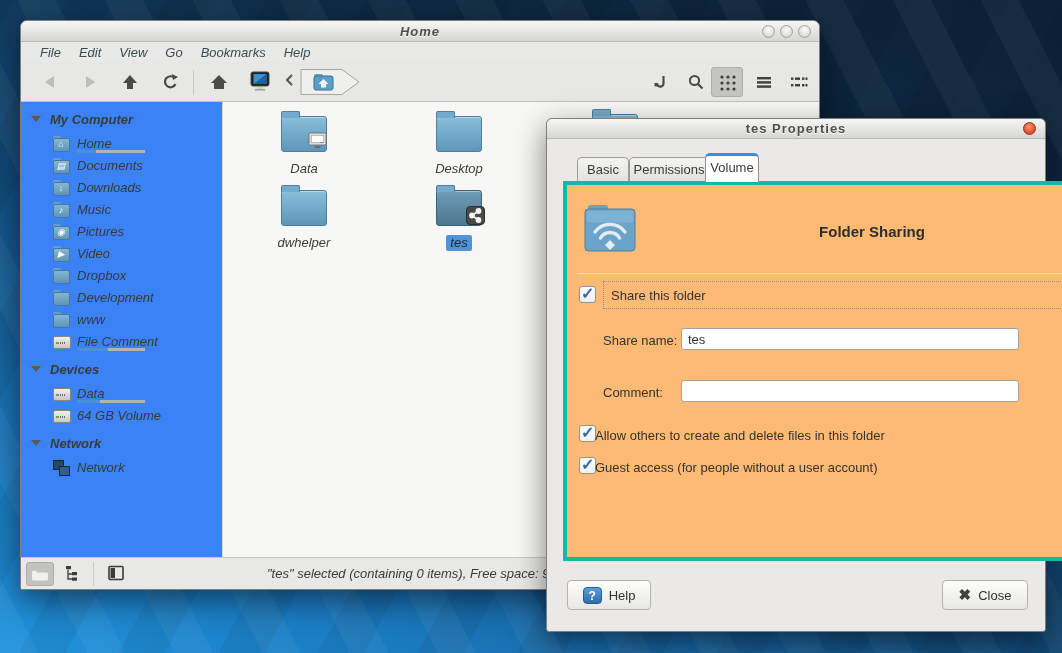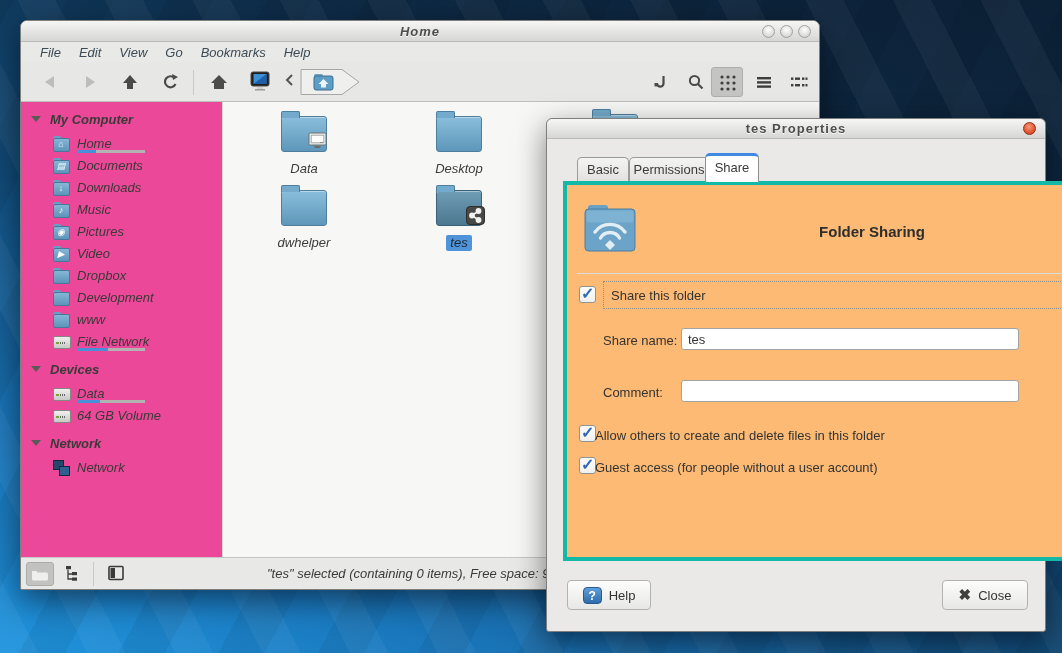--- a/index.html
+++ b/index.html
@@ -38,21 +38,21 @@
   .toolbar { position:absolute; left:0; right:0; top:41px; height:40px;
     background:#e7e7e5; border-bottom:1px solid #bfbfbd; }
   .tbtn { position:absolute; top:11px; width:18px; height:18px; }
   .tsep { position:absolute; top:8px; width:1px; height:25px; background:#c9c9c7; }
   .crumb { position:absolute; top:6px; height:28px; }
   .gridbtn { position:absolute; top:5px; width:32px; height:30px; background:#c4c4c2;
     border:1px solid #aeaeac; border-radius:3px; }
   .gridbtn svg { position:absolute; left:6px; top:5px; }
 
   .fm-sidebar { position:absolute; left:0; top:81px; bottom:32px; width:202px;
-    background:#ec4899; border-right:1px solid #d4d4d2; overflow:hidden; padding-top:8px; }
+    background:#3b82f6; border-right:1px solid #d4d4d2; overflow:hidden; padding-top:8px; }
   .shead { position:relative; height:18px; margin:0 0 4px 10px; display:flex; align-items:center;
     font-size:13px; font-weight:bold; color:#3b3b39; }
   .shead .tri { width:0; height:0; border-left:5px solid transparent; border-right:5px solid transparent;
     border-top:6px solid #5a5a58; margin-right:9px; }
   .shead.gap { margin-top:8px; }
   .srow { position:relative; height:22px; margin-left:32px; display:flex; align-items:center; font-size:13px; color:#3a3a38; }
   .srow .slabel { margin-left:8px; white-space:nowrap; }
   .usage { position:absolute; left:24px; bottom:1px; width:68px; height:3px; background:#b3b3b1; }
   .usage i { display:block; height:100%; background:#4a90d9; }
 
@@ -297,21 +297,21 @@
       </div>
       <div class="srow">
         <span class="sico f"></span>
         <span class="slabel">www</span>
       </div>
       <div class="srow">
         <span class="sico drive">
             <i class="led"></i>
             <i class="vents"></i>
           </span>
-        <span class="slabel">File Network</span>
+        <span class="slabel">File Comment</span>
         <span class="usage">
             <i style="width: 46%;"></i>
           </span>
       </div>
 
       <div class="shead gap">
         <span class="tri"></span>
         <span>Devices</span>
       </div>
       <div class="srow">
@@ -414,21 +414,21 @@
     <div class="titlebar">
       <div class="wtitle" style="top:2px">tes Properties</div>
       <div class="circ red" style="right:9px;top:3px"></div>
     </div>
 
     <div class="tab" style="left:30px;width:52px">
       <span>Basic</span></div>
     <div class="tab" style="left:82px;width:80px">
       <span>Permissions</span></div>
     <div class="tab active" style="left:158px;width:54px">
-      <span>Share</span></div>
+      <span>Volume</span></div>
 
     <div class="dframe">
       <span class="shareicon">
         <svg width="58" height="56">
           <rect x="7" y="6" width="20" height="9" rx="2.5" fill="#6aa1c5"></rect>
           <rect x="4" y="10" width="50" height="42" rx="3.5" fill="#6ba4c8" stroke="#4b7fa1"></rect>
           <rect x="5.5" y="11.5" width="47" height="12" rx="2.5" fill="#82b5d5" opacity="0.8"></rect>
           <g fill="none" stroke="#e2edf4" stroke-width="3.4" stroke-linecap="round">
             <path d="M14 33 A 18.5 18.5 0 0 1 44 33"></path>
             <path d="M19.5 39 A 11 11 0 0 1 38.5 39"></path>

